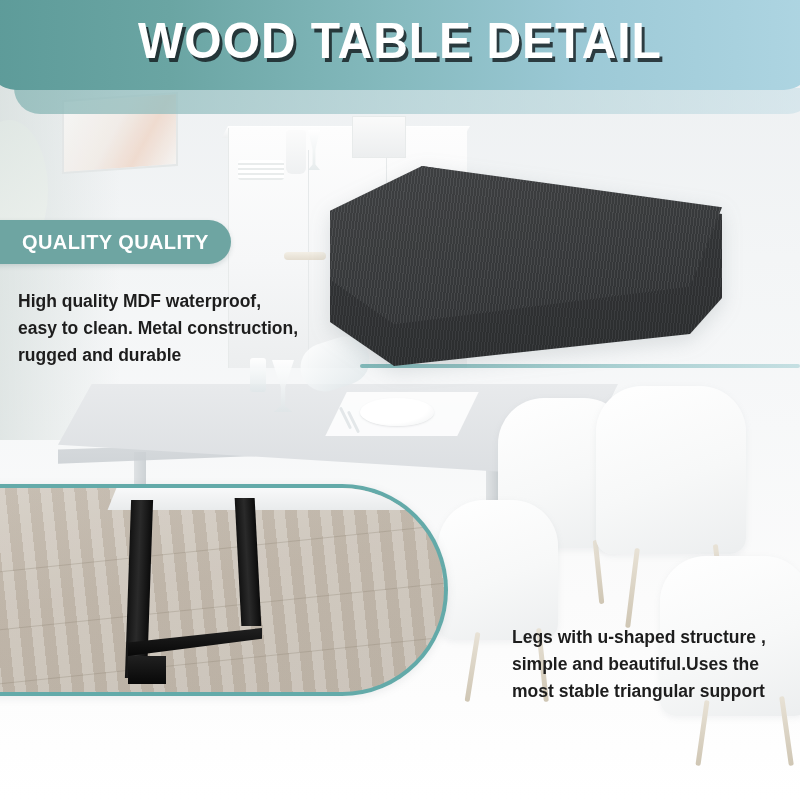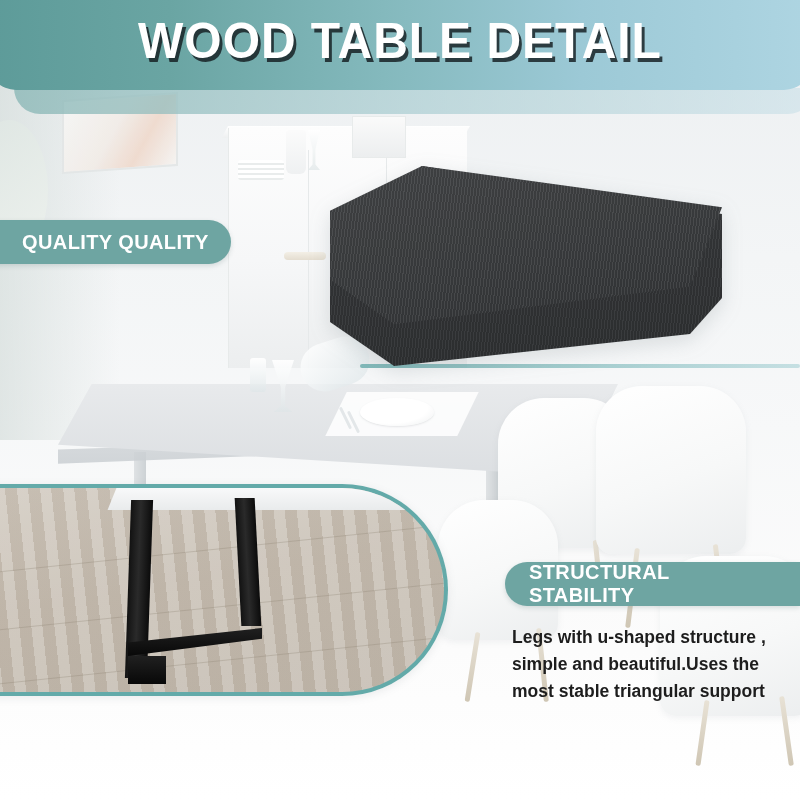--- a/index.html
+++ b/index.html
@@ -367,21 +367,21 @@
     <div class="leg-foot" style="left:136px; top:168px; width:38px; height:28px;"></div>
   </div>
 
   <div class="header-underband"></div>
   <div class="header-band"></div>
   <div class="header-title">WOOD TABLE DETAIL</div>
 
   <div class="pill pill-left">
     <span>QUALITY QUALITY</span>
   </div>
-
-  <div class="pill pill-right">
-    <span>STRUCTURAL STABILITY</span>
-  </div>
+  <div class="copy copy-left">High quality MDF  waterproof,
+easy to clean. Metal construction,
+rugged and durable</div>
+
   <div class="copy copy-right">Legs with u-shaped structure ,
 simple and beautiful.Uses the
 most stable triangular support</div>
 
 </div>
 
 </body></html>

